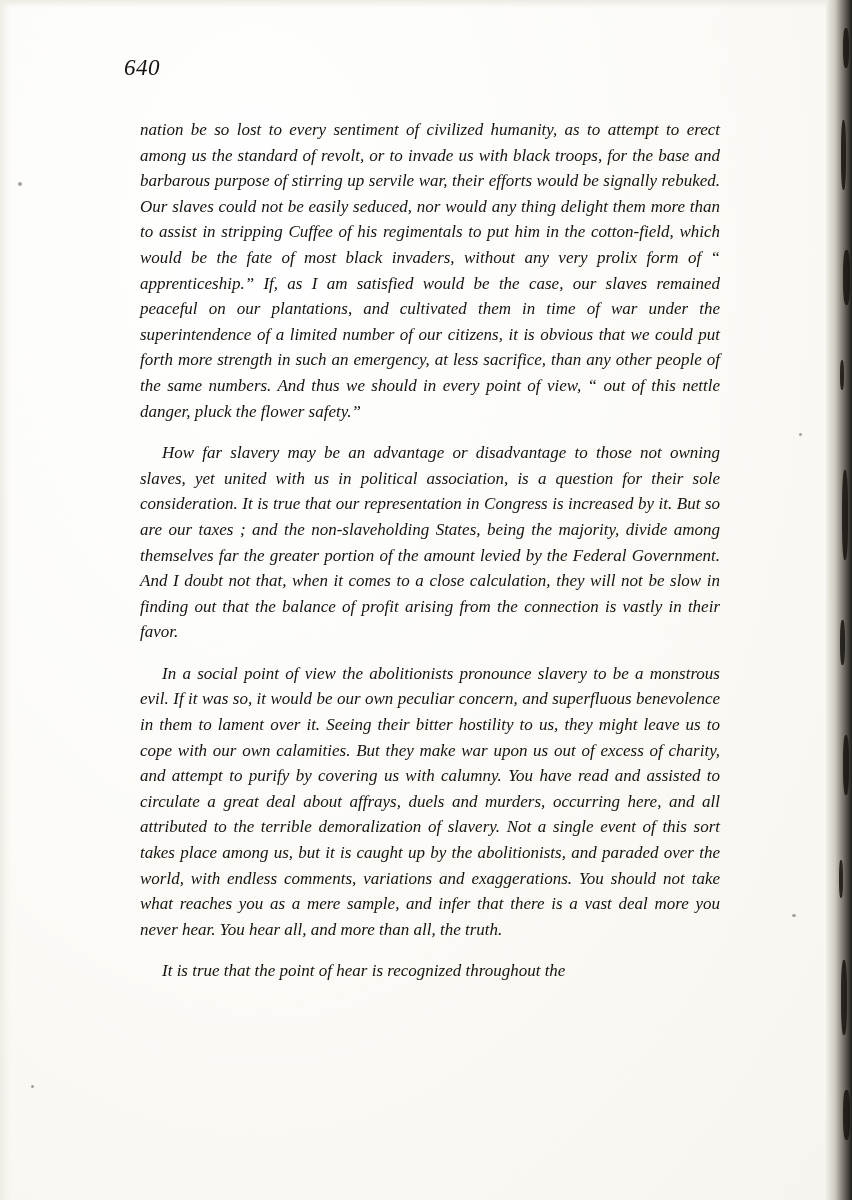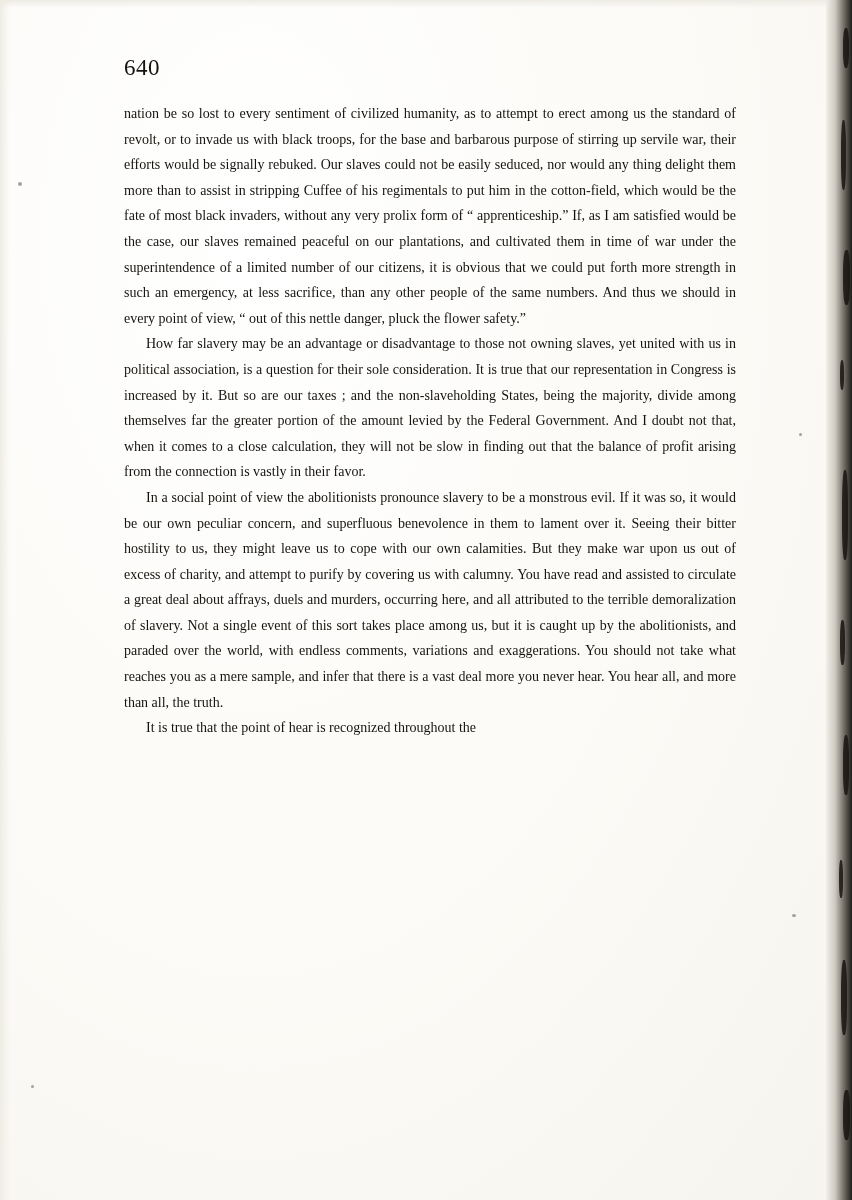--- a/index.html
+++ b/index.html
@@ -13,20 +13,21 @@
     font-family: "Liberation Serif", serif;
     color: #1a1713;
     overflow: hidden;
     position: relative;
   }
 
   .page {
     position: absolute;
     inset: 0;
     background: #0ea5e9;
+    font-style: italic;
   }
 
   
   .paper-tone {
     position: absolute;
     inset: 0;
     background:
       radial-gradient(ellipse at 30% 20%, #ffffff 0%, #fbfaf6 55%, #f6f4ee 100%);
   }
 
@@ -84,22 +85,22 @@
   }
 
   .body-col {
     position: absolute;
     left: 124px;
     top: 101px;
     width: 612px;
   }
 
   p.para {
-    margin: 0;
-    font-size: 14px;
+    margin: 16px;
+    font-size: 17px;
     line-height: 25.6px;
     text-align: justify;
     text-justify: inter-word;
     color: #16130f;
     text-indent: 0;
     hyphens: manual;
   }
   p.para + p.para {
     margin-top: 0px;
   }

